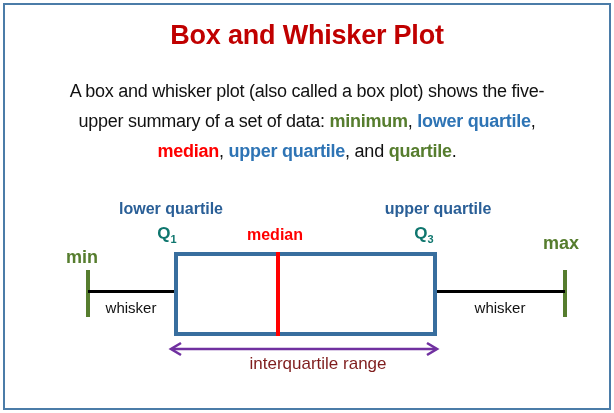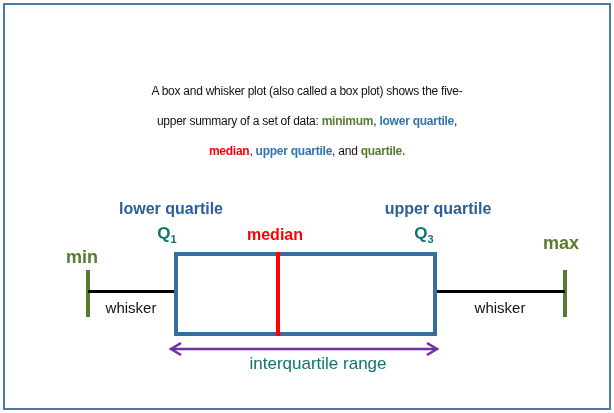--- a/index.html
+++ b/index.html
@@ -17,37 +17,37 @@
   }
   .title{
     position:absolute;top:20px;left:0;width:100%;
     text-align:center;
     font-size:27px;font-weight:bold;color:#c00000;
     letter-spacing:-0.2px;
   }
   .intro{
     position:absolute;top:76px;left:0;width:100%;
     margin:0;text-align:center;
-    font-size:12px;line-height:30px;color:#111111;
+    font-size:18px;line-height:30px;color:#111111;
     letter-spacing:-0.25px;
   }
   .intro .line{display:block;white-space:nowrap;}
   .seg{white-space:pre;}
   .seg.green{color:#567d2e;font-weight:bold;}
   .seg.blue{color:#2e74b5;font-weight:bold;}
   .seg.red{color:#ff0000;font-weight:bold;}
   .diagram{position:absolute;inset:0;}
   .dlabel{position:absolute;transform:translateX(-50%);white-space:nowrap;font-weight:bold;}
   .lbl-blue{color:#2a5f97;font-size:16px;}
   .lbl-q{color:#0f766e;font-size:17px;}
   .lbl-q sub{font-size:11px;}
   .lbl-median{color:#ff0000;font-size:16px;}
   .lbl-green{color:#567d2e;font-size:18px;}
   .lbl-whisker{color:#111111;font-size:15px;font-weight:normal;text-align:center;}
-  .lbl-iqr{color:#0f766e;font-size:17px;font-weight:normal;}
+  .lbl-iqr{color:#7f1d1d;font-size:17px;font-weight:normal;}
   .box-rect{
     position:absolute;left:174px;top:252px;
     width:263px;height:84px;
     border:4px solid #386e9e;background:#ffffff;
     box-sizing:border-box;
   }
   .median-line{
     position:absolute;left:276px;top:252px;
     width:4px;height:84px;background:#ff0000;
   }
@@ -62,20 +62,21 @@
   .whisker-line.left{left:88px;width:86px;}
   .whisker-line.right{left:437px;width:128px;}
   .iqr-arrow{position:absolute;left:168px;top:341px;}
 </style>
 </head>
 <body>
 
 <div class="page">
   <div class="frame"></div>
 
+  <div class="title">Box and Whisker Plot</div>
 
   <p class="intro">
       <span class="line"><span class="seg">A box and whisker plot (also called a box plot) shows the five-</span></span>
       <span class="line"><span class="seg">upper summary of a set of data: </span><span class="seg green">minimum</span><span class="seg">, </span><span class="seg blue">lower quartile</span><span class="seg">,</span></span>
       <span class="line"><span class="seg red">median</span><span class="seg">, </span><span class="seg blue">upper quartile</span><span class="seg">, and </span><span class="seg green">quartile</span><span class="seg">.</span></span>
     </p>
 
   <div class="diagram">
 
     <div class="dlabel lbl-blue" style="left:171px;top:200px;">lower quartile</div>

